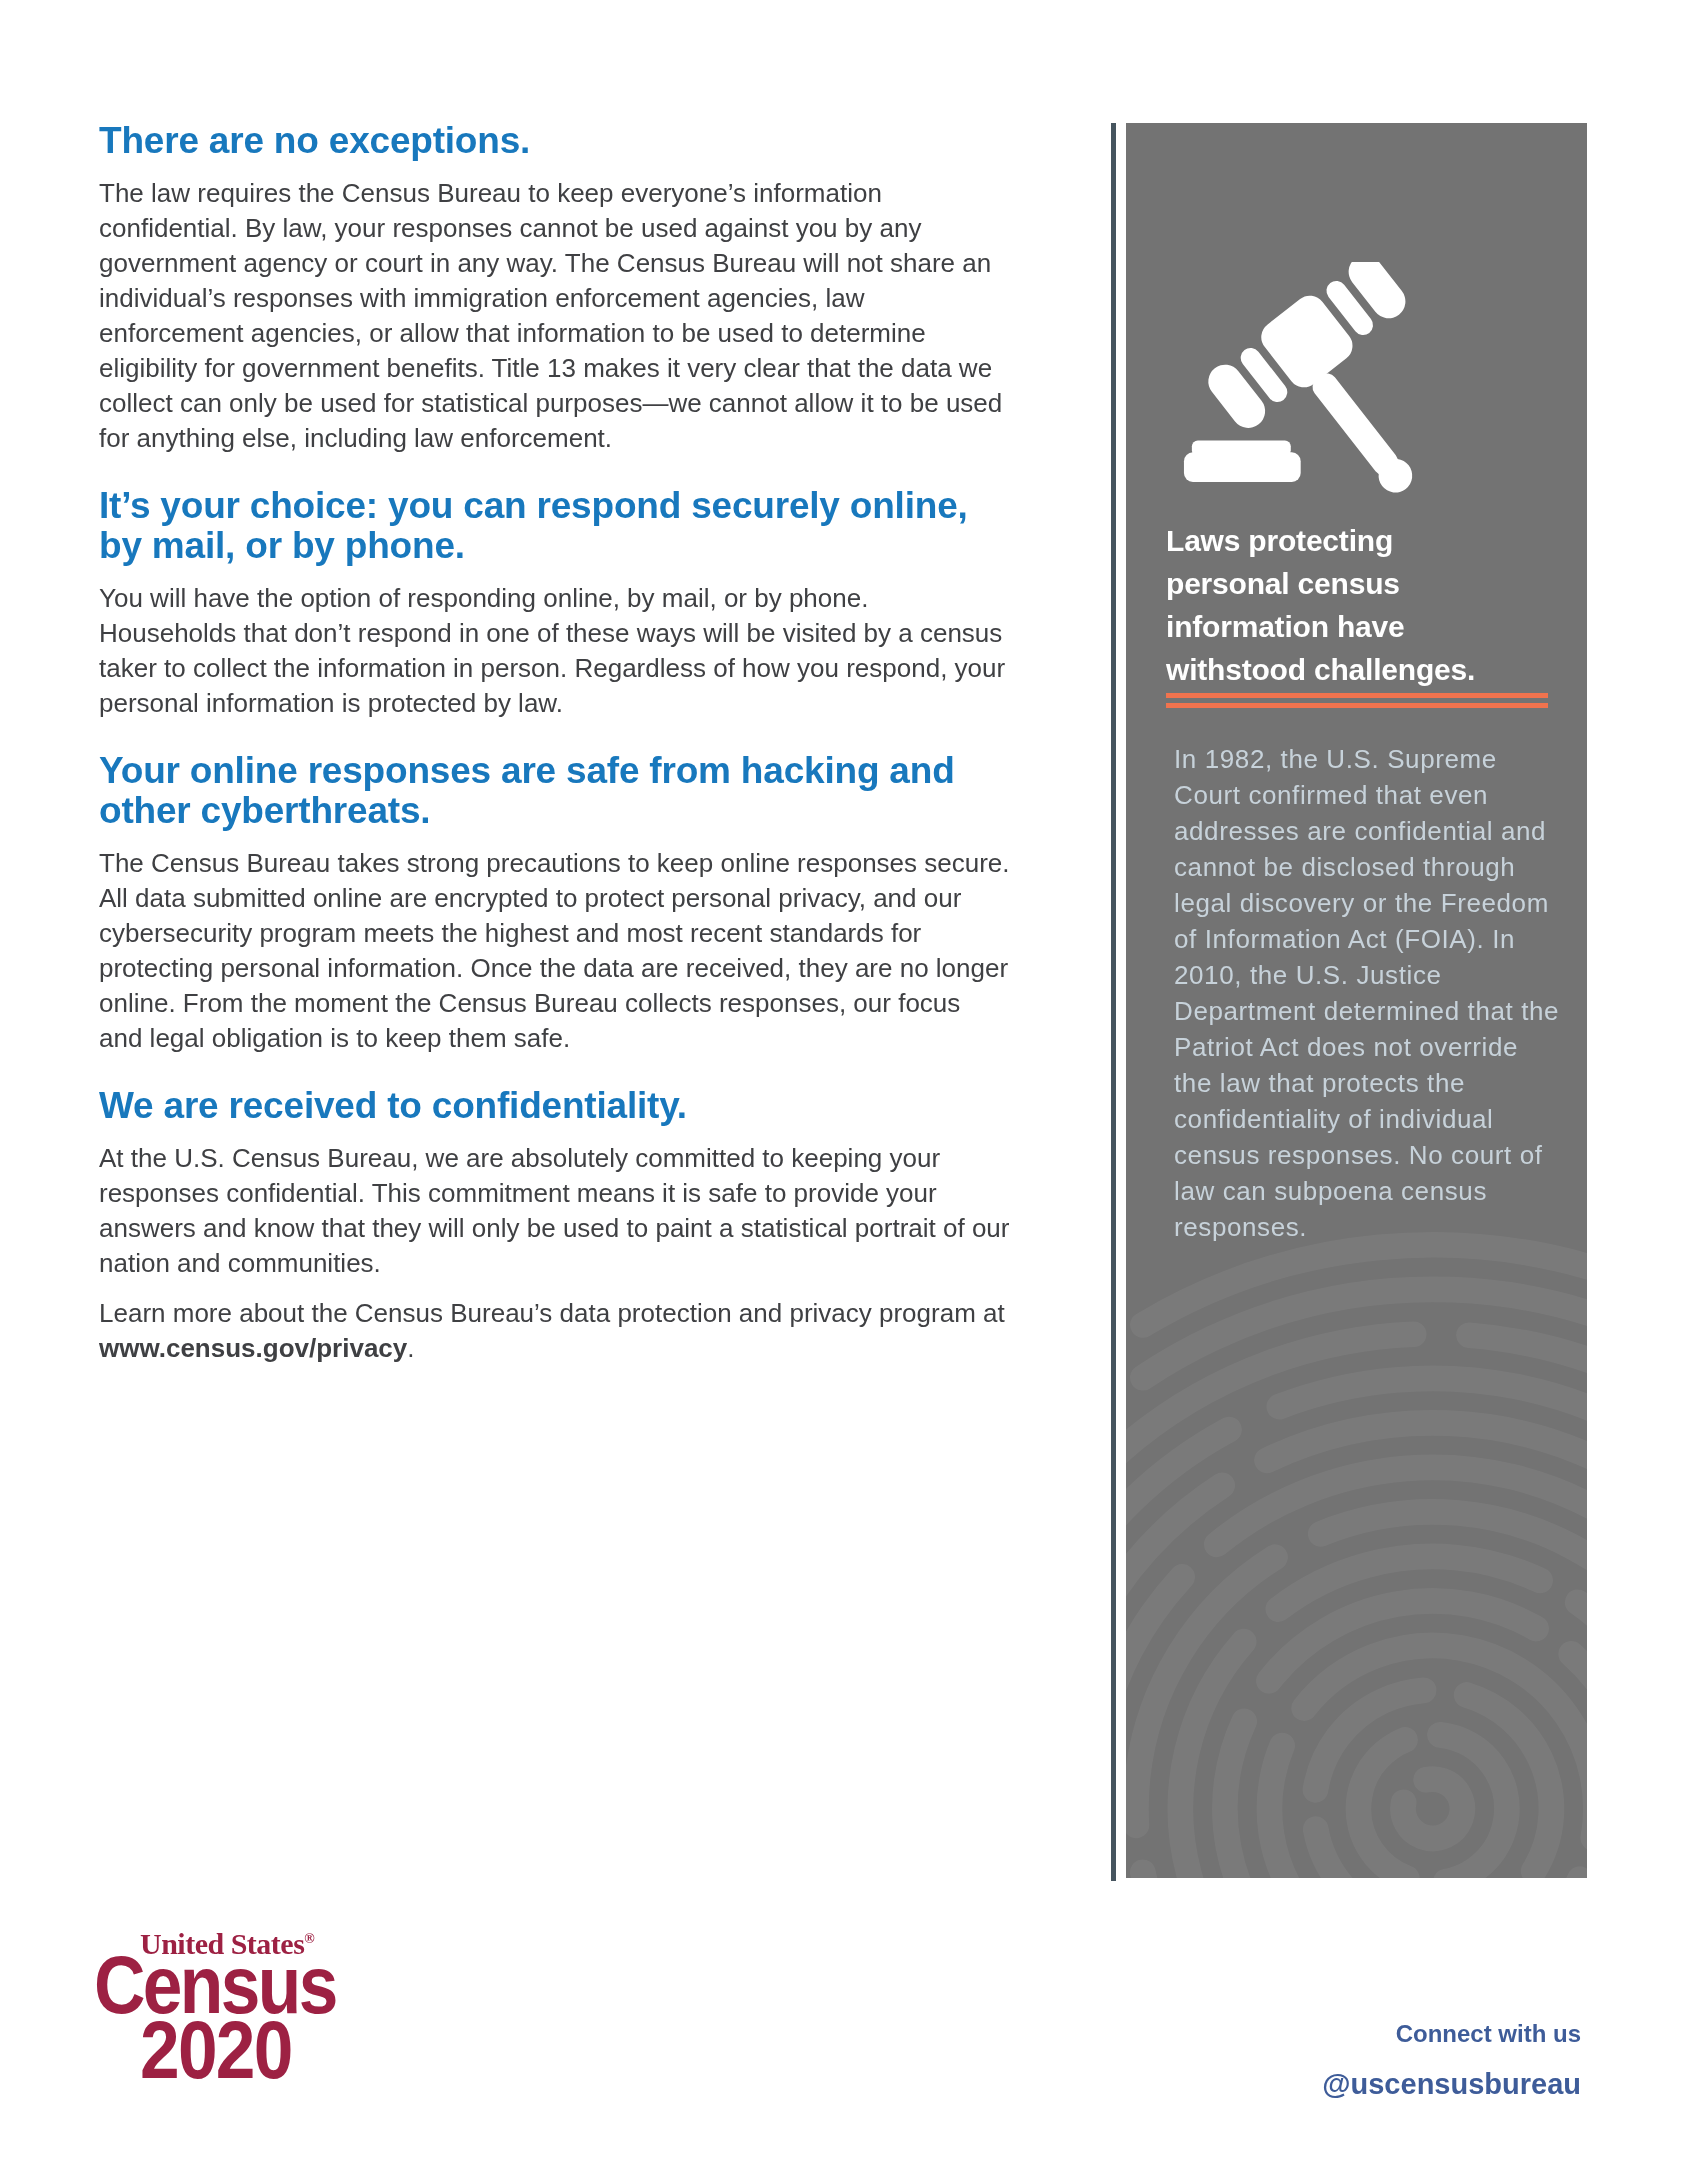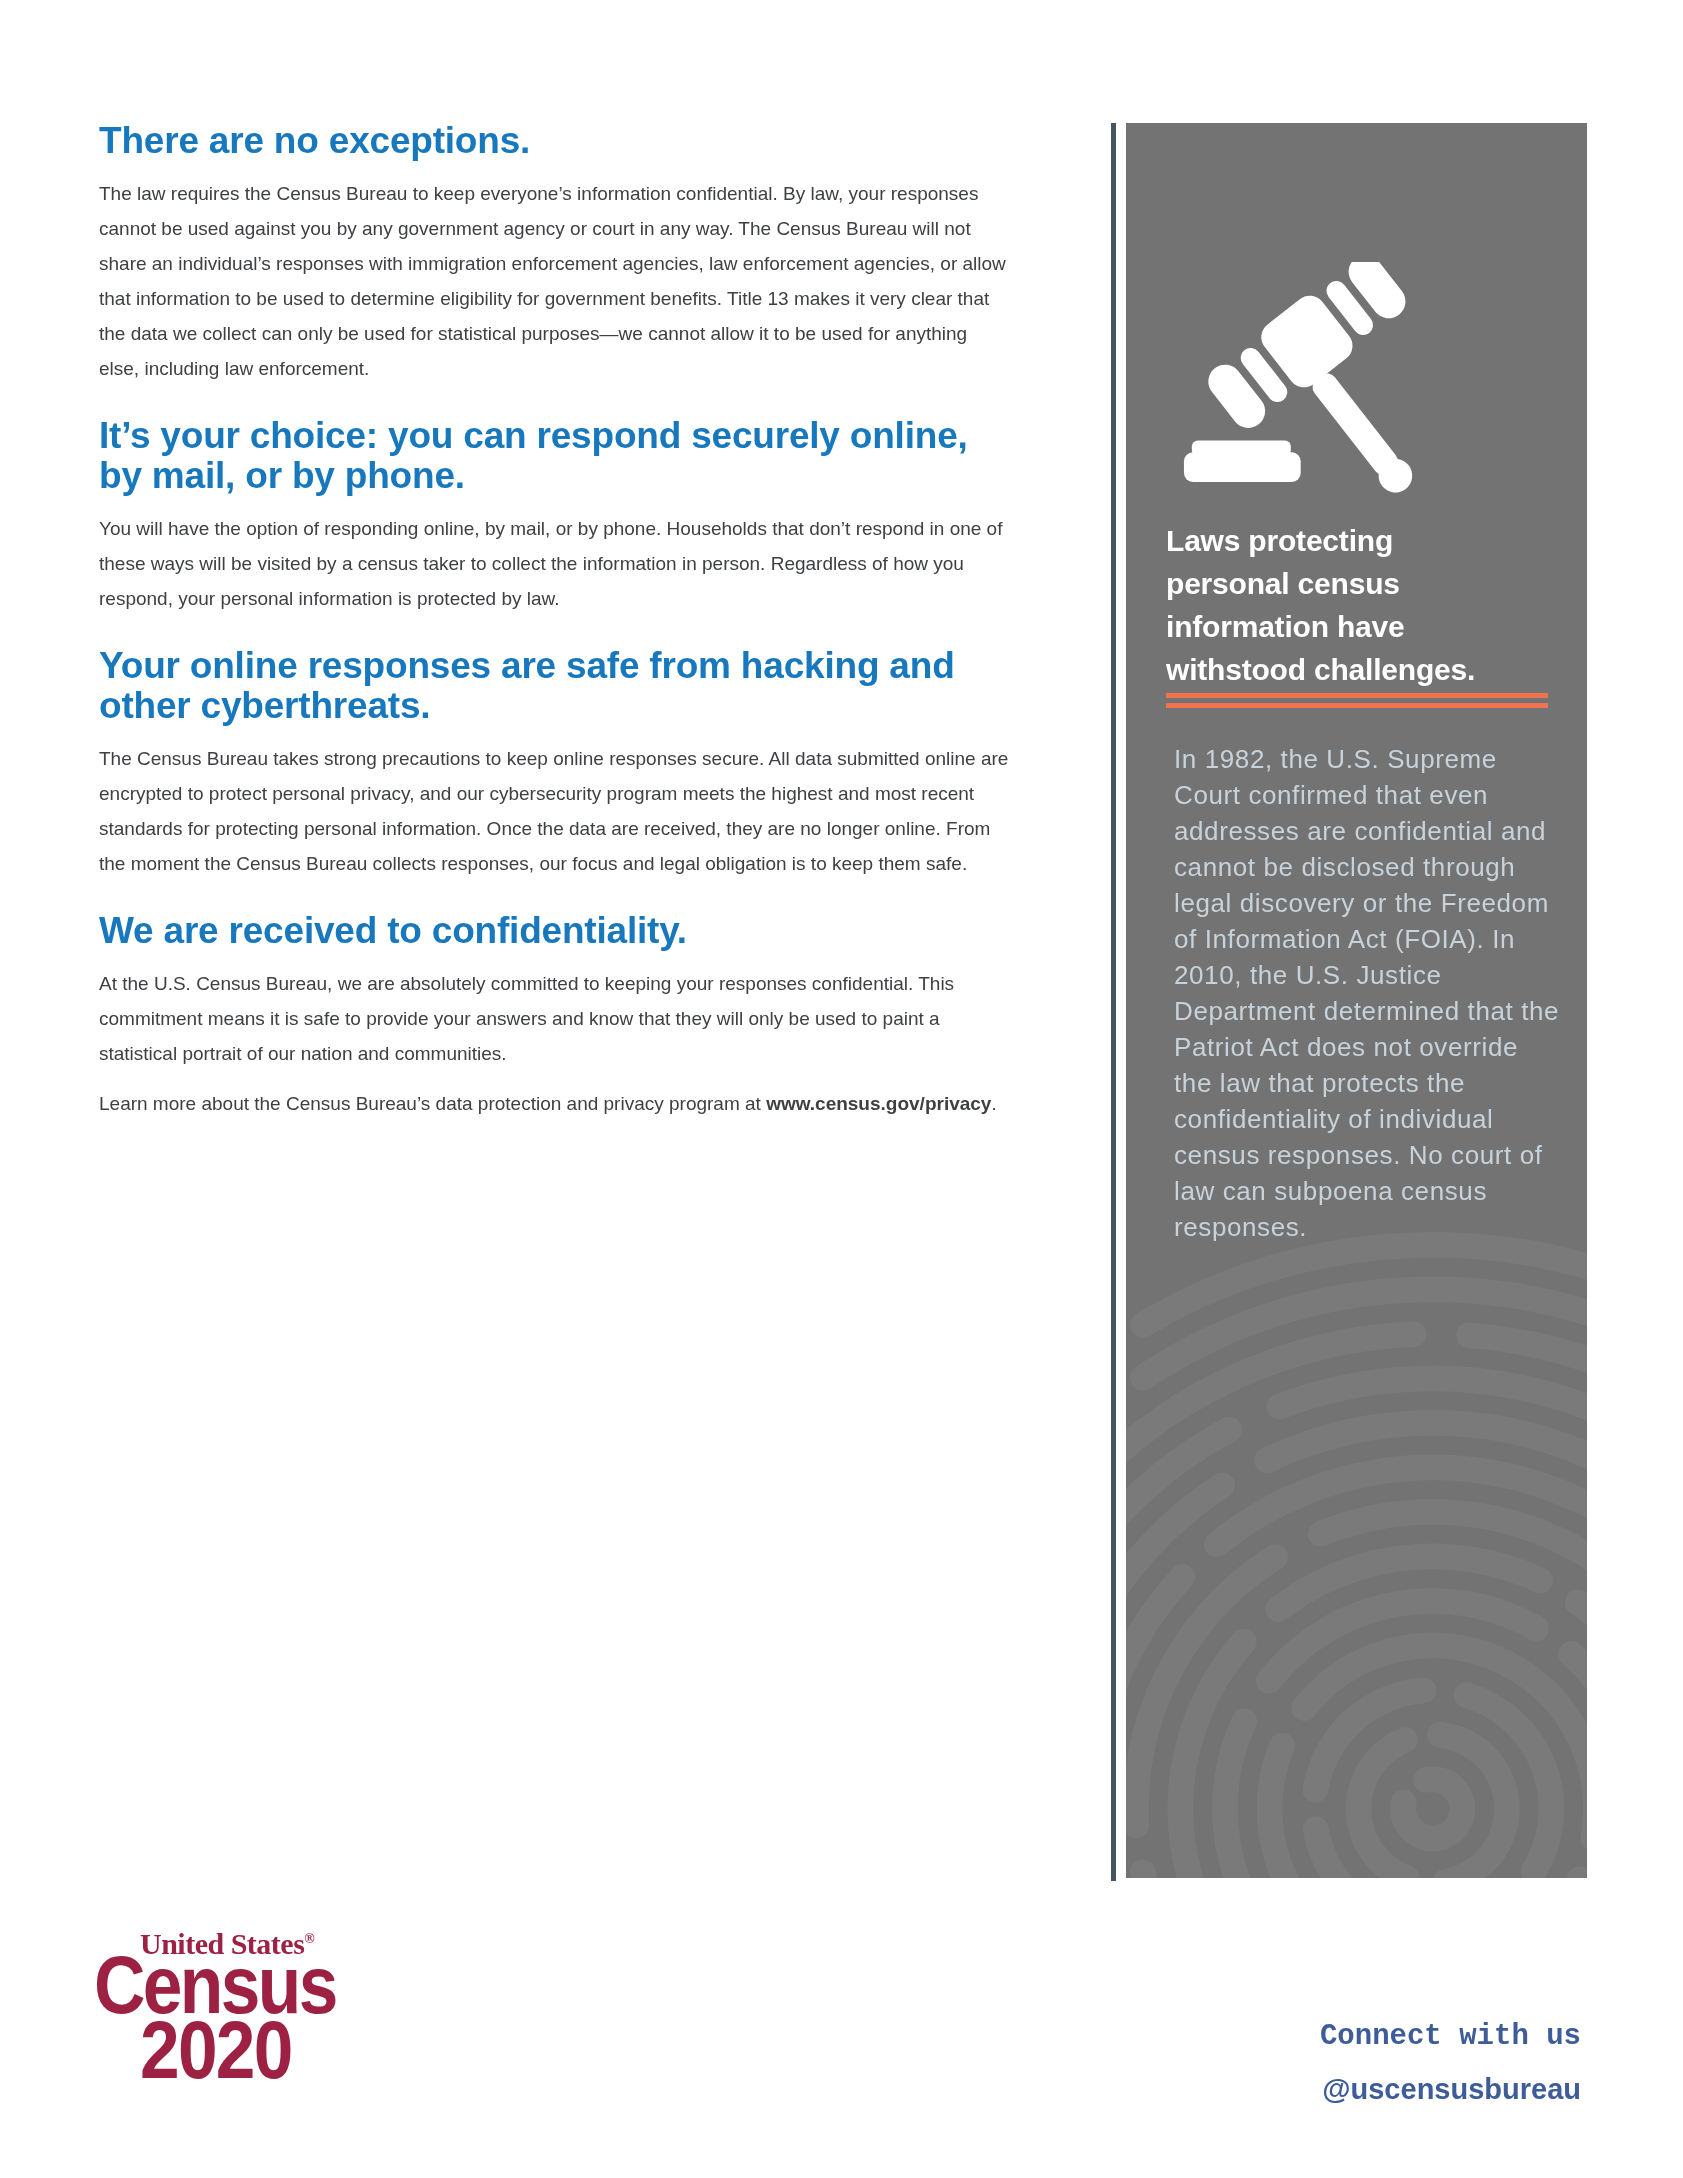--- a/index.html
+++ b/index.html
@@ -8,21 +8,21 @@
     font-family:"Liberation Sans", sans-serif;overflow:hidden;
   }
   
   .main{position:absolute;left:99px;top:121px;width:911px;}
   .main h2{
     color:#1878bd;font-size:37px;line-height:40px;font-weight:bold;
     margin:30px 0 0;letter-spacing:-0.2px;
   }
   .main h2.first{margin-top:0;}
   .main p{
-    color:#3f4043;font-size:19px;line-height:35px;margin:15px 0 0;
+    color:#3f4043;font-size:26px;line-height:35px;margin:15px 0 0;
   }
   .bold-link{font-weight:bold;}
   
   .side-rule{position:absolute;left:1111px;top:123px;width:5px;height:1758px;background:#46555f;}
   .panel{
     position:absolute;left:1126px;top:123px;width:461px;height:1755px;
     background:#737373;overflow:hidden;
   }
   .gavel{position:absolute;left:54px;top:139px;}
   .panel h3{
@@ -45,21 +45,21 @@
   .logo-us .reg{font-size:14px;vertical-align:super;}
   .logo-census{
     position:absolute;left:0;top:22px;font-size:81px;font-weight:bold;line-height:1;
     letter-spacing:-3px;transform:scaleX(0.88);transform-origin:left top;
   }
   .logo-2020{
     position:absolute;left:46px;top:87px;font-size:81px;font-weight:bold;line-height:1;
     letter-spacing:-2px;transform:scaleX(0.88);transform-origin:left top;
   }
   .connect{position:absolute;right:102px;top:2020px;text-align:right;color:#3e5c99;}
-  .connect .l1{font-size:29px;font-weight:bold;font-family:Liberation Mono, monospace;}
+  .connect .l1{font-size:24px;font-weight:bold;}
   .connect .l2{font-size:29px;font-weight:bold;margin-top:20px;}
 </style>
 </head>
 <body>
 
 <div class="main">
   <h2 class="first">There are no exceptions.</h2>
   <p>The law requires the Census Bureau to keep everyone’s information confidential. By law, your responses cannot be used against you by any government agency or court in any way. The Census Bureau will not share an individual’s responses with immigration enforcement agencies, law enforcement agencies, or allow that information to be used to determine eligibility for government benefits. Title 13 makes it very clear that the data we collect can only be used for statistical purposes—we cannot allow it to be used for anything else, including law enforcement.</p>
 
   <h2>It’s your choice: you can respond securely online, by mail, or by phone.</h2>

